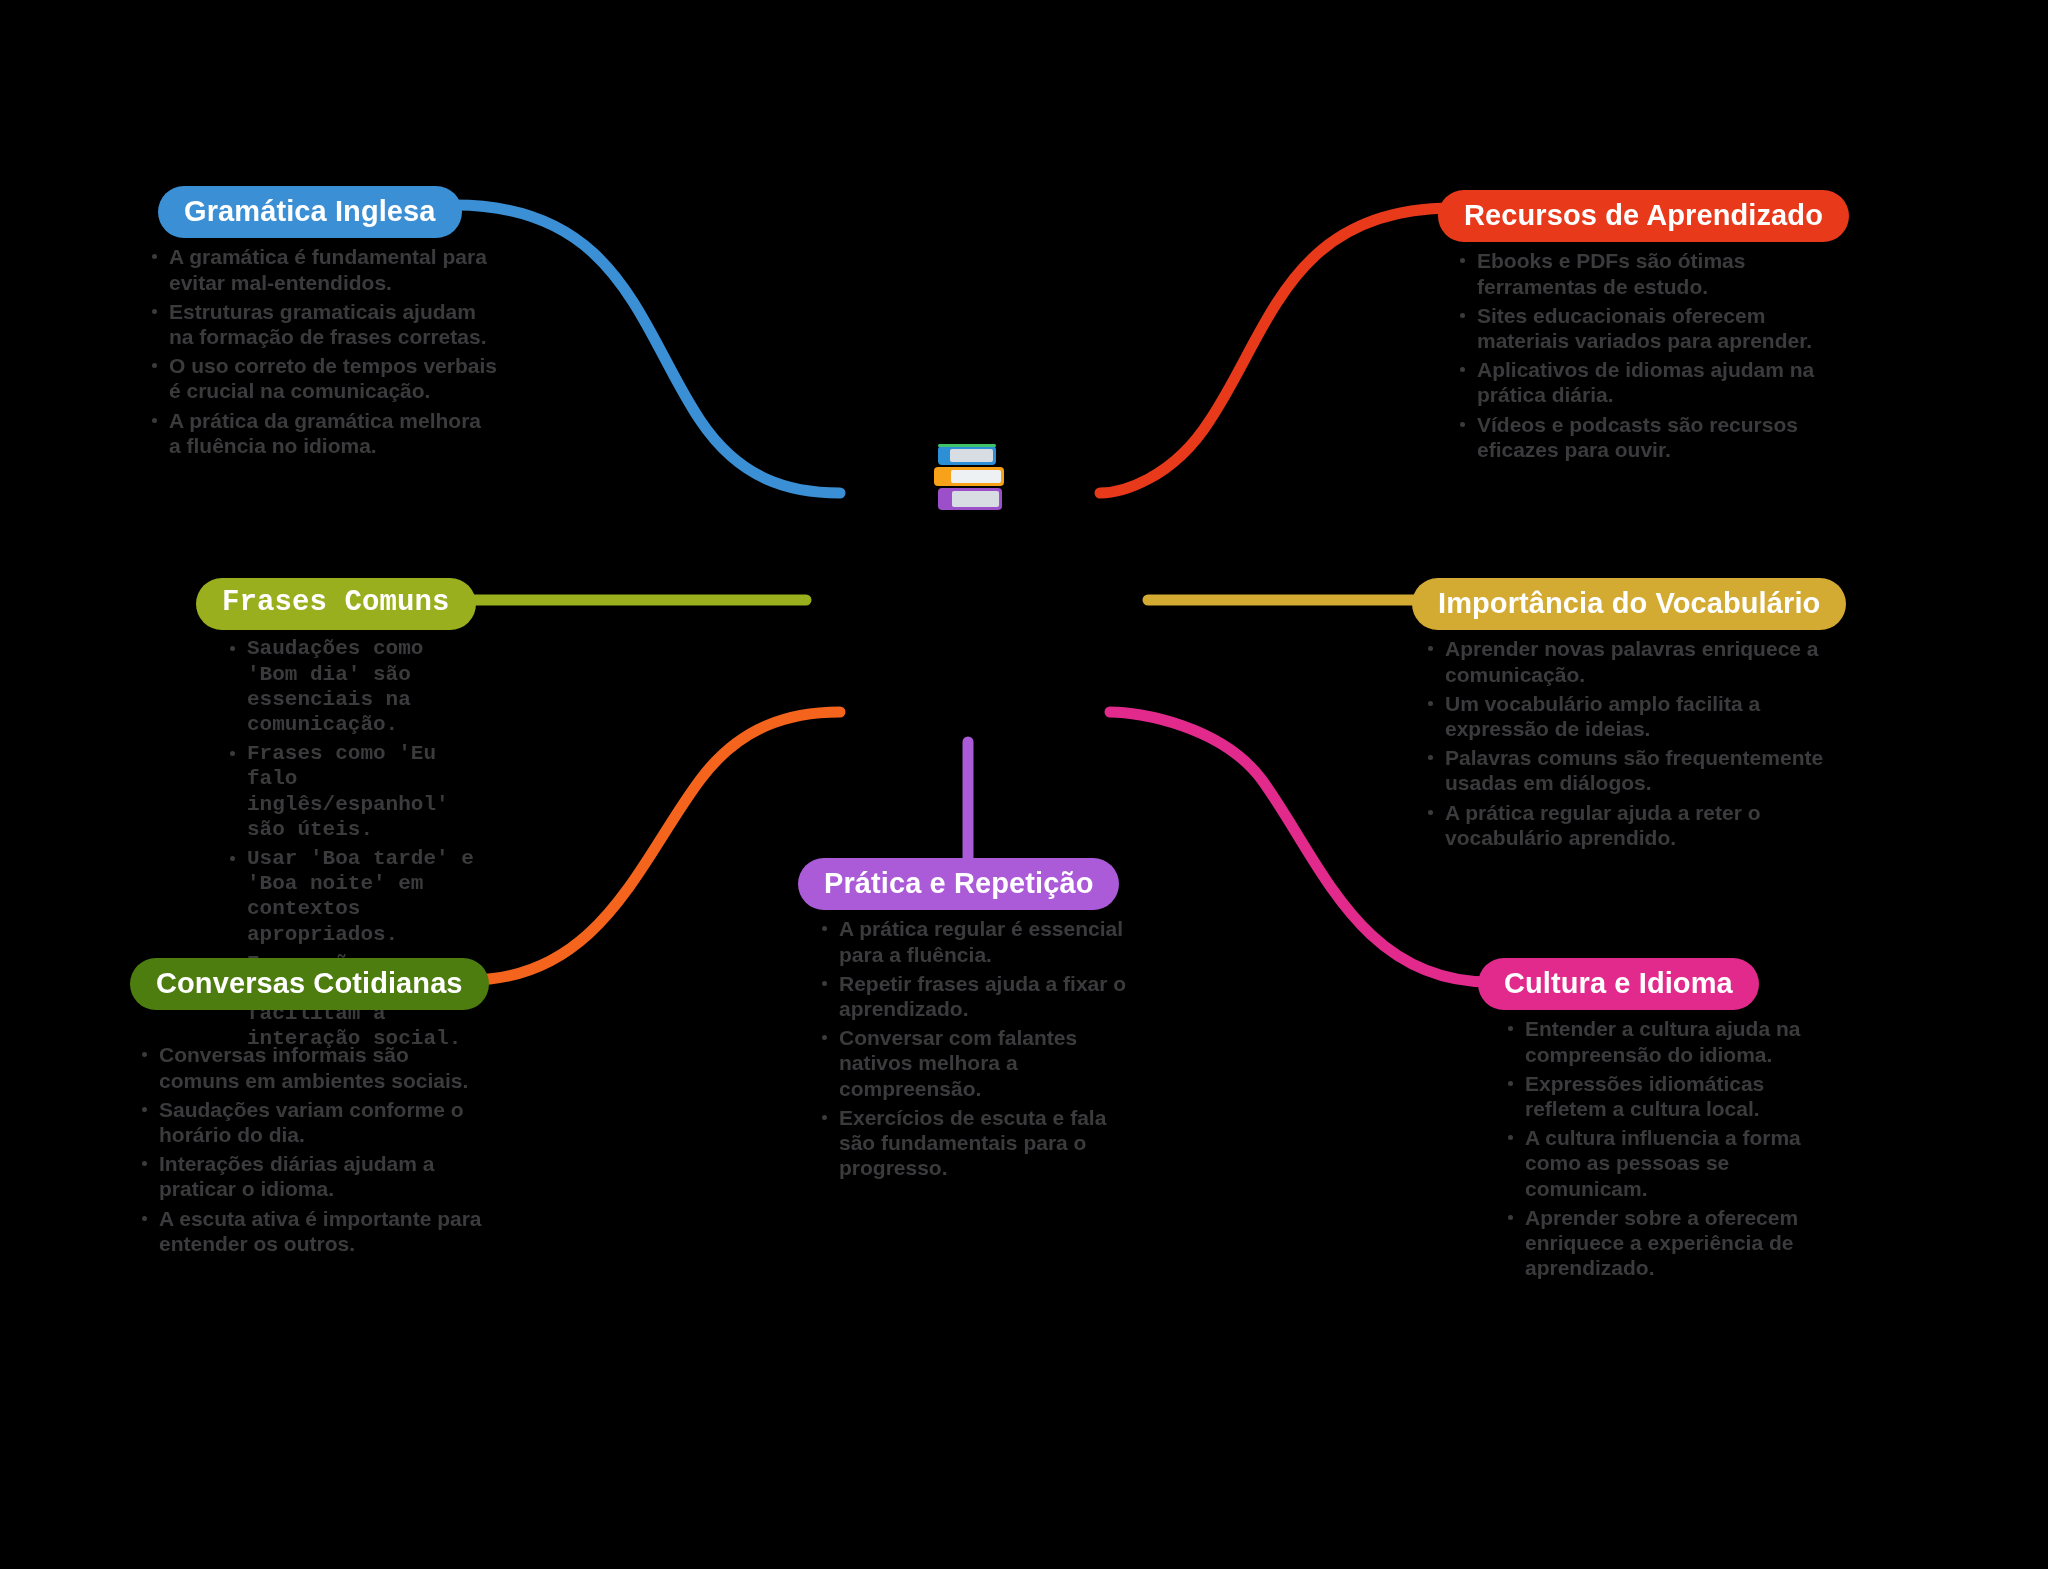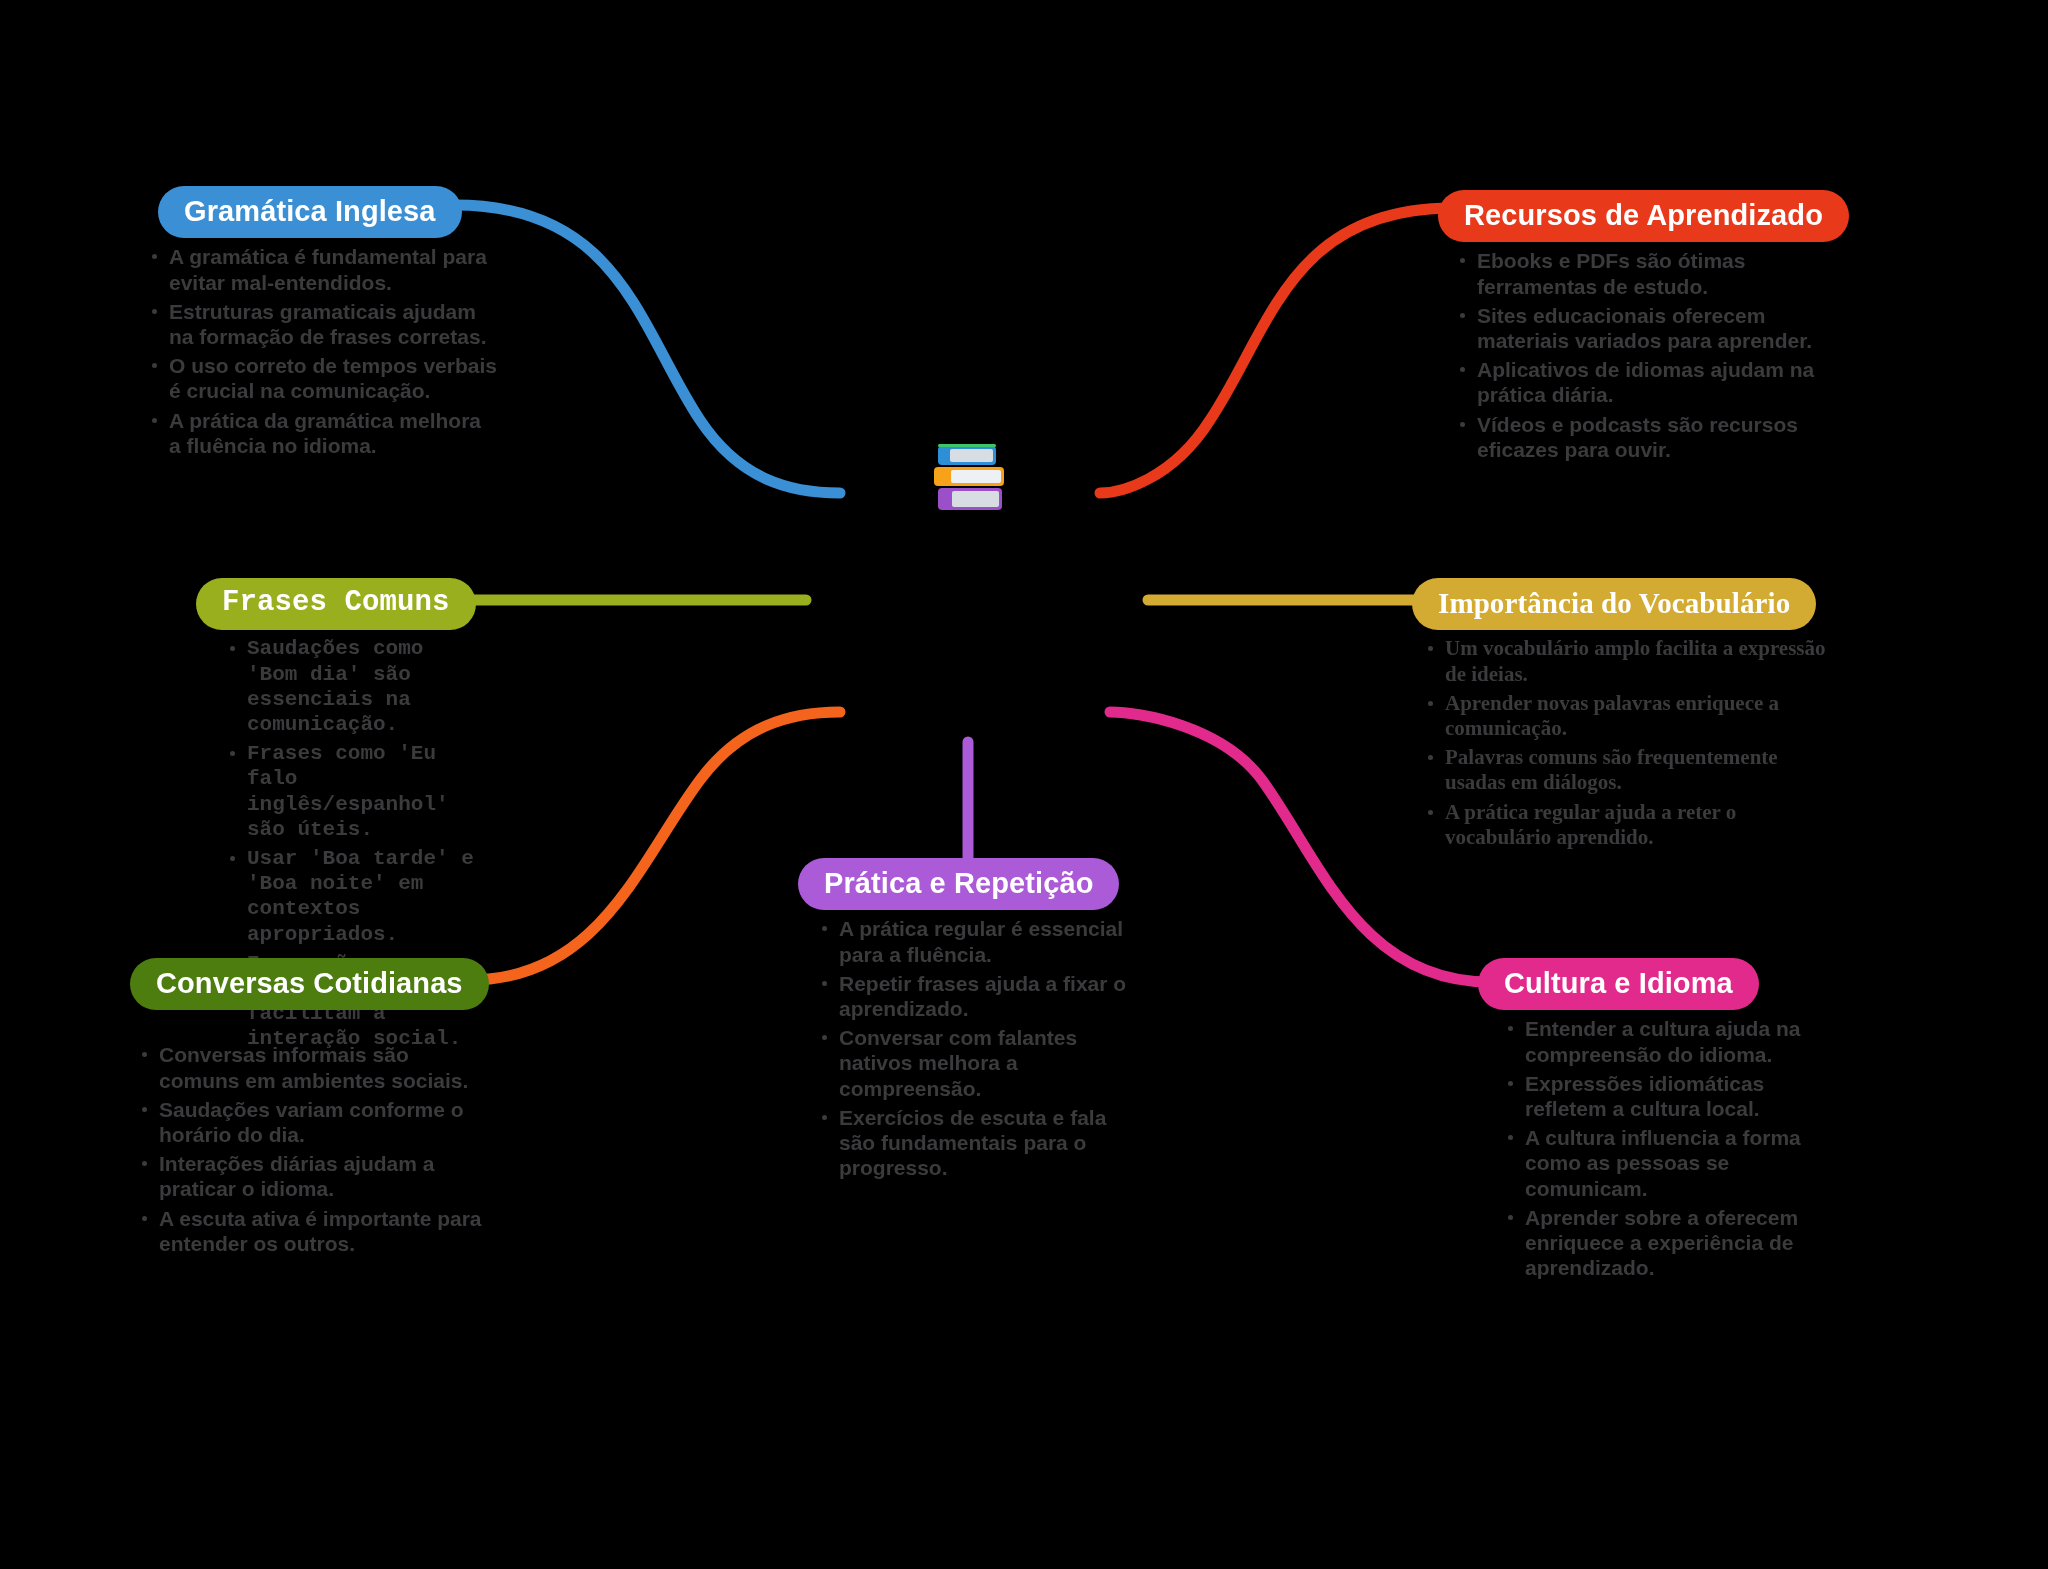--- a/index.html
+++ b/index.html
@@ -68,21 +68,21 @@
     border-radius: 50%;
     background: #3b3b3d;
   }
   
   #branch-gramatica      { left: 148px; top: 186px;  width: 350px; }
   #branch-gramatica .pill{ margin-left: 10px; }
   #branch-recursos       { left: 1438px; top: 190px; width: 390px; text-decoration: underline; }
   #branch-recursos .bullets { margin-left: 18px; }
   #branch-frases         { left: 196px; top: 578px;  width: 280px; font-family: Liberation Mono, monospace; }
   #branch-frases .bullets   { margin-left: 30px; }
-  #branch-vocabulario    { left: 1412px; top: 578px; width: 420px; font-family: Liberation Serif, serif; }
+  #branch-vocabulario    { left: 1412px; top: 578px; width: 420px; }
   #branch-vocabulario .bullets { margin-left: 12px; }
   #branch-conversas      { left: 130px; top: 958px;  width: 360px; }
   #branch-conversas .bullets { margin-left: 8px; margin-top: 32px; }
   #branch-pratica        { left: 798px; top: 858px;  width: 330px; }
   #branch-pratica .bullets { margin-left: 20px; }
   #branch-cultura        { left: 1478px; top: 958px; width: 330px; }
   #branch-cultura .bullets { margin-left: 26px; }
 
   .branch.right-head .pill { }
 
@@ -156,22 +156,22 @@
       <li>Saudações como 'Bom dia' são essenciais na comunicação.</li>
       <li>Frases como 'Eu falo inglês/espanhol' são úteis.</li>
       <li>Usar 'Boa tarde' e 'Boa noite' em contextos apropriados.</li>
       <li>Expressões cotidianas facilitam a interação social.</li>
     </ul>
   </div>
 
   <div class="branch right-head" id="branch-vocabulario">
     <div class="pill" style="background: rgb(212, 171, 50);">Importância do Vocabulário</div>
     <ul class="bullets">
+      <li>Aprender novas palavras enriquece a comunicação.</li>
       <li>Um vocabulário amplo facilita a expressão de ideias.</li>
-      <li>Aprender novas palavras enriquece a comunicação.</li>
       <li>Palavras comuns são frequentemente usadas em diálogos.</li>
       <li>A prática regular ajuda a reter o vocabulário aprendido.</li>
     </ul>
   </div>
 
   <div class="branch" id="branch-conversas">
     <div class="pill" style="background: #4d7c0f;">Conversas Cotidianas</div>
     <ul class="bullets">
       <li>Conversas informais são comuns em ambientes sociais.</li>
       <li>Saudações variam conforme o horário do dia.</li>

